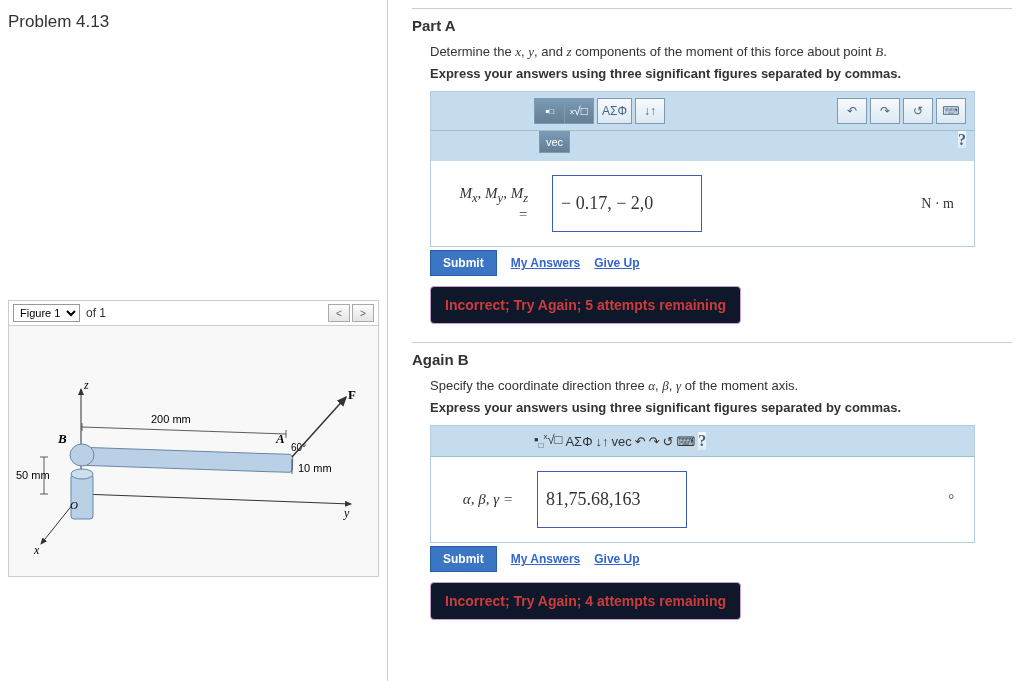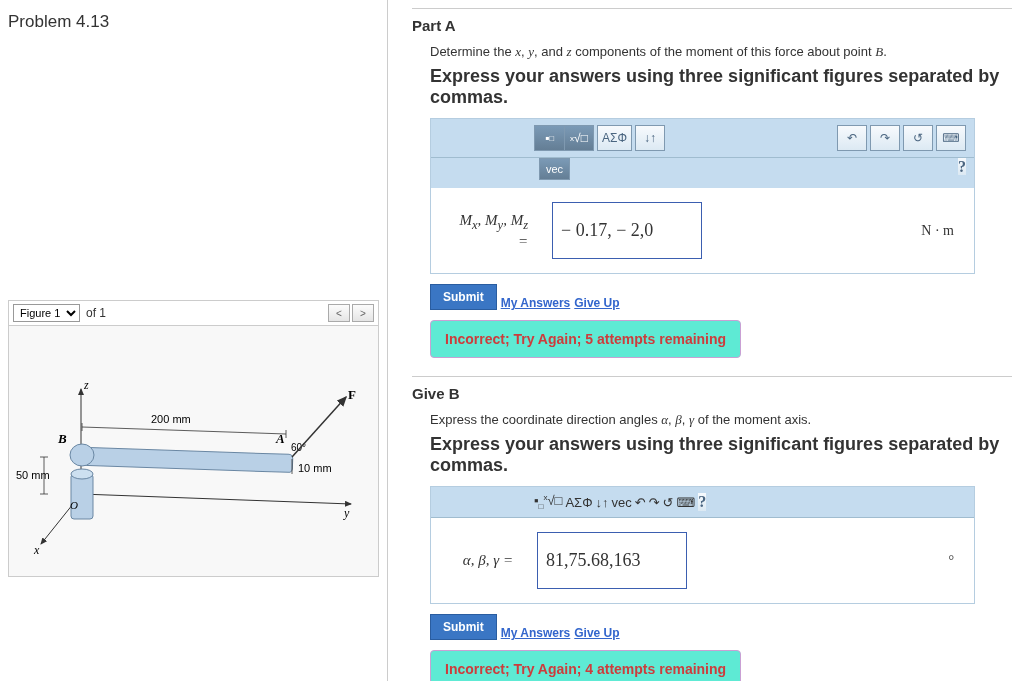--- a/index.html
+++ b/index.html
@@ -16,45 +16,45 @@
     .fig-header select { font-size: 11px; border: 1px solid #999; background: #fff; padding: 1px 2px; }
     .fig-header .of { font-size: 12px; padding: 0 4px; }
     .fig-header .nav-btn { width: 22px; height: 18px; border: 1px solid #aaa; background: linear-gradient(#fcfcfc,#e5e5e5); font-size: 10px; cursor: pointer; color: #666; }
     .fig-header .spacer { flex: 1; }
     .fig-body { height: 250px; background: #f8f8f8; display: flex; align-items: center; justify-content: center; }
     .fig-svg { width: 355px; height: 225px; }
 
     .part { margin-bottom: 18px; }
     .part-title { font-size: 15px; font-weight: bold; color: #333; border-top: 1px solid #ccc; padding-top: 8px; margin-bottom: 10px; }
     .part-desc { font-size: 13px; padding-left: 18px; margin-bottom: 6px; }
-    .part-instruct { font-size: 18px; font-weight: bold; padding-left: 18px; margin-bottom: 10px; }
+    .part-instruct { font-size: 13px; font-weight: bold; padding-left: 18px; margin-bottom: 10px; }
     .ital { font-style: italic; font-family: 'Times New Roman', serif; }
 
     .answer-box { margin-left: 18px; border: 1px solid #b5cde0; background: #fff; width: 545px; }
     .toolbar { background: #c5dcef; border-bottom: 1px solid #a0bccf; padding: 6px 8px; display: flex; align-items: center; gap: 3px; }
     .toolbar .tool { border: 1px solid #7f99b0; background: linear-gradient(#7b9ab6,#647e95); color: #fff; height: 26px; min-width: 30px; display: inline-flex; align-items: center; justify-content: center; font-size: 12px; cursor: pointer; padding: 0 4px; }
     .toolbar .tool.light { background: linear-gradient(#f7fafd,#dce9f3); color: #4a6580; }
     .toolbar .spacer { flex: 1; }
     .tool.help { font-family: serif; font-weight: bold; font-size: 16px; background: linear-gradient(#f7fafd,#dce9f3); color: #4a6580; }
     .vec-row { background: #c5dcef; padding: 0 8px 8px 108px; }
     .vec-btn { border: 1px solid #7f99b0; background: linear-gradient(#7b9ab6,#647e95); color: #fff; height: 22px; padding: 0 6px; font-size: 11px; cursor: pointer; }
 
     .input-row { padding: 14px 12px; display: flex; align-items: center; gap: 24px; }
     .input-label { font-family: 'Times New Roman', serif; font-style: italic; font-size: 15px; text-align: right; min-width: 85px; line-height: 1.1; }
     .ans-input { border: 1px solid #3b5eb0; padding: 17px 8px; font-family: 'Times New Roman', serif; font-size: 18px; min-width: 150px; }
     .input-unit { font-family: 'Times New Roman', serif; font-size: 14px; margin-left: auto; padding-right: 8px; }
 
     .toolbar2 { background: #c5dcef; border-bottom: 1px solid #a0bccf; padding: 6px 8px; display: flex; align-items: center; gap: 3px; }
     .toolbar2 .pad { width: 92px; }
 
-    .submit-row { margin: 10px 0 10px 18px; display: flex; align-items: flex-end; gap: 4px; }
+    .submit-row { margin: 3px 0 10px 18px; display: flex; align-items: center; gap: 14px; }
     .submit-btn { background: #3a76c4; color: #fff; border: 1px solid #2a5da0; padding: 5px 12px; font-size: 12px; font-weight: bold; cursor: pointer; }
     .submit-row a { color: #36c; font-size: 12px; text-decoration: underline; cursor: pointer; font-weight: bold; }
 
-    .feedback { margin-left: 18px; border: 1px solid #c9a0d4; background: #5eead4; color: #cd3c3c; font-weight: bold; padding: 10px 14px; border-radius: 4px; font-size: 14px; display: inline-block; }
+    .feedback { margin-left: 18px; border: 1px solid #c9a0d4; background: #0f172a; color: #cd3c3c; font-weight: bold; padding: 10px 14px; border-radius: 4px; font-size: 14px; display: inline-block; }
 
     .toolbar .toolgroup-left { display: flex; gap: 0; }
     .toolbar .toolgroup-left .tool { border-right-width: 0; }
     .toolbar .toolgroup-left .tool:last-child { border-right-width: 1px; }
   </style>
 </head>
 <body>
 
 <div class="container">
   <div class="left-panel">
@@ -154,23 +154,23 @@
       <div class="submit-row">
         <button class="submit-btn">Submit</button>
         <a>My Answers</a>
         <a>Give Up</a>
       </div>
 
       <div class="feedback">Incorrect; Try Again; 5 attempts remaining</div>
     </div>
 
     <div class="part">
-      <div class="part-title">Give B</div>
+      <div class="part-title">Again B</div>
       <div class="part-desc">
-        <span>Express the coordinate direction angles </span><span class="ital">α</span><span>, </span><span class="ital">β</span><span>, </span><span class="ital">γ</span><span> of the moment axis.</span>
+        <span>Specify the coordinate direction three </span><span class="ital">α</span><span>, </span><span class="ital">β</span><span>, </span><span class="ital">γ</span><span> of the moment axis.</span>
       </div>
       <div class="part-instruct">Express your answers using three significant figures separated by commas.</div>
 
       <div class="answer-box">
         <div class="toolbar2">
           <span class="pad"></span>
           <span class="toolgroup-left" style="display:flex">
             <span class="tool">▪<sub style="font-size:8px">□</sub></span>
             <span class="tool"><sup style="font-size:8px">x</sup>√□</span>
           </span>

